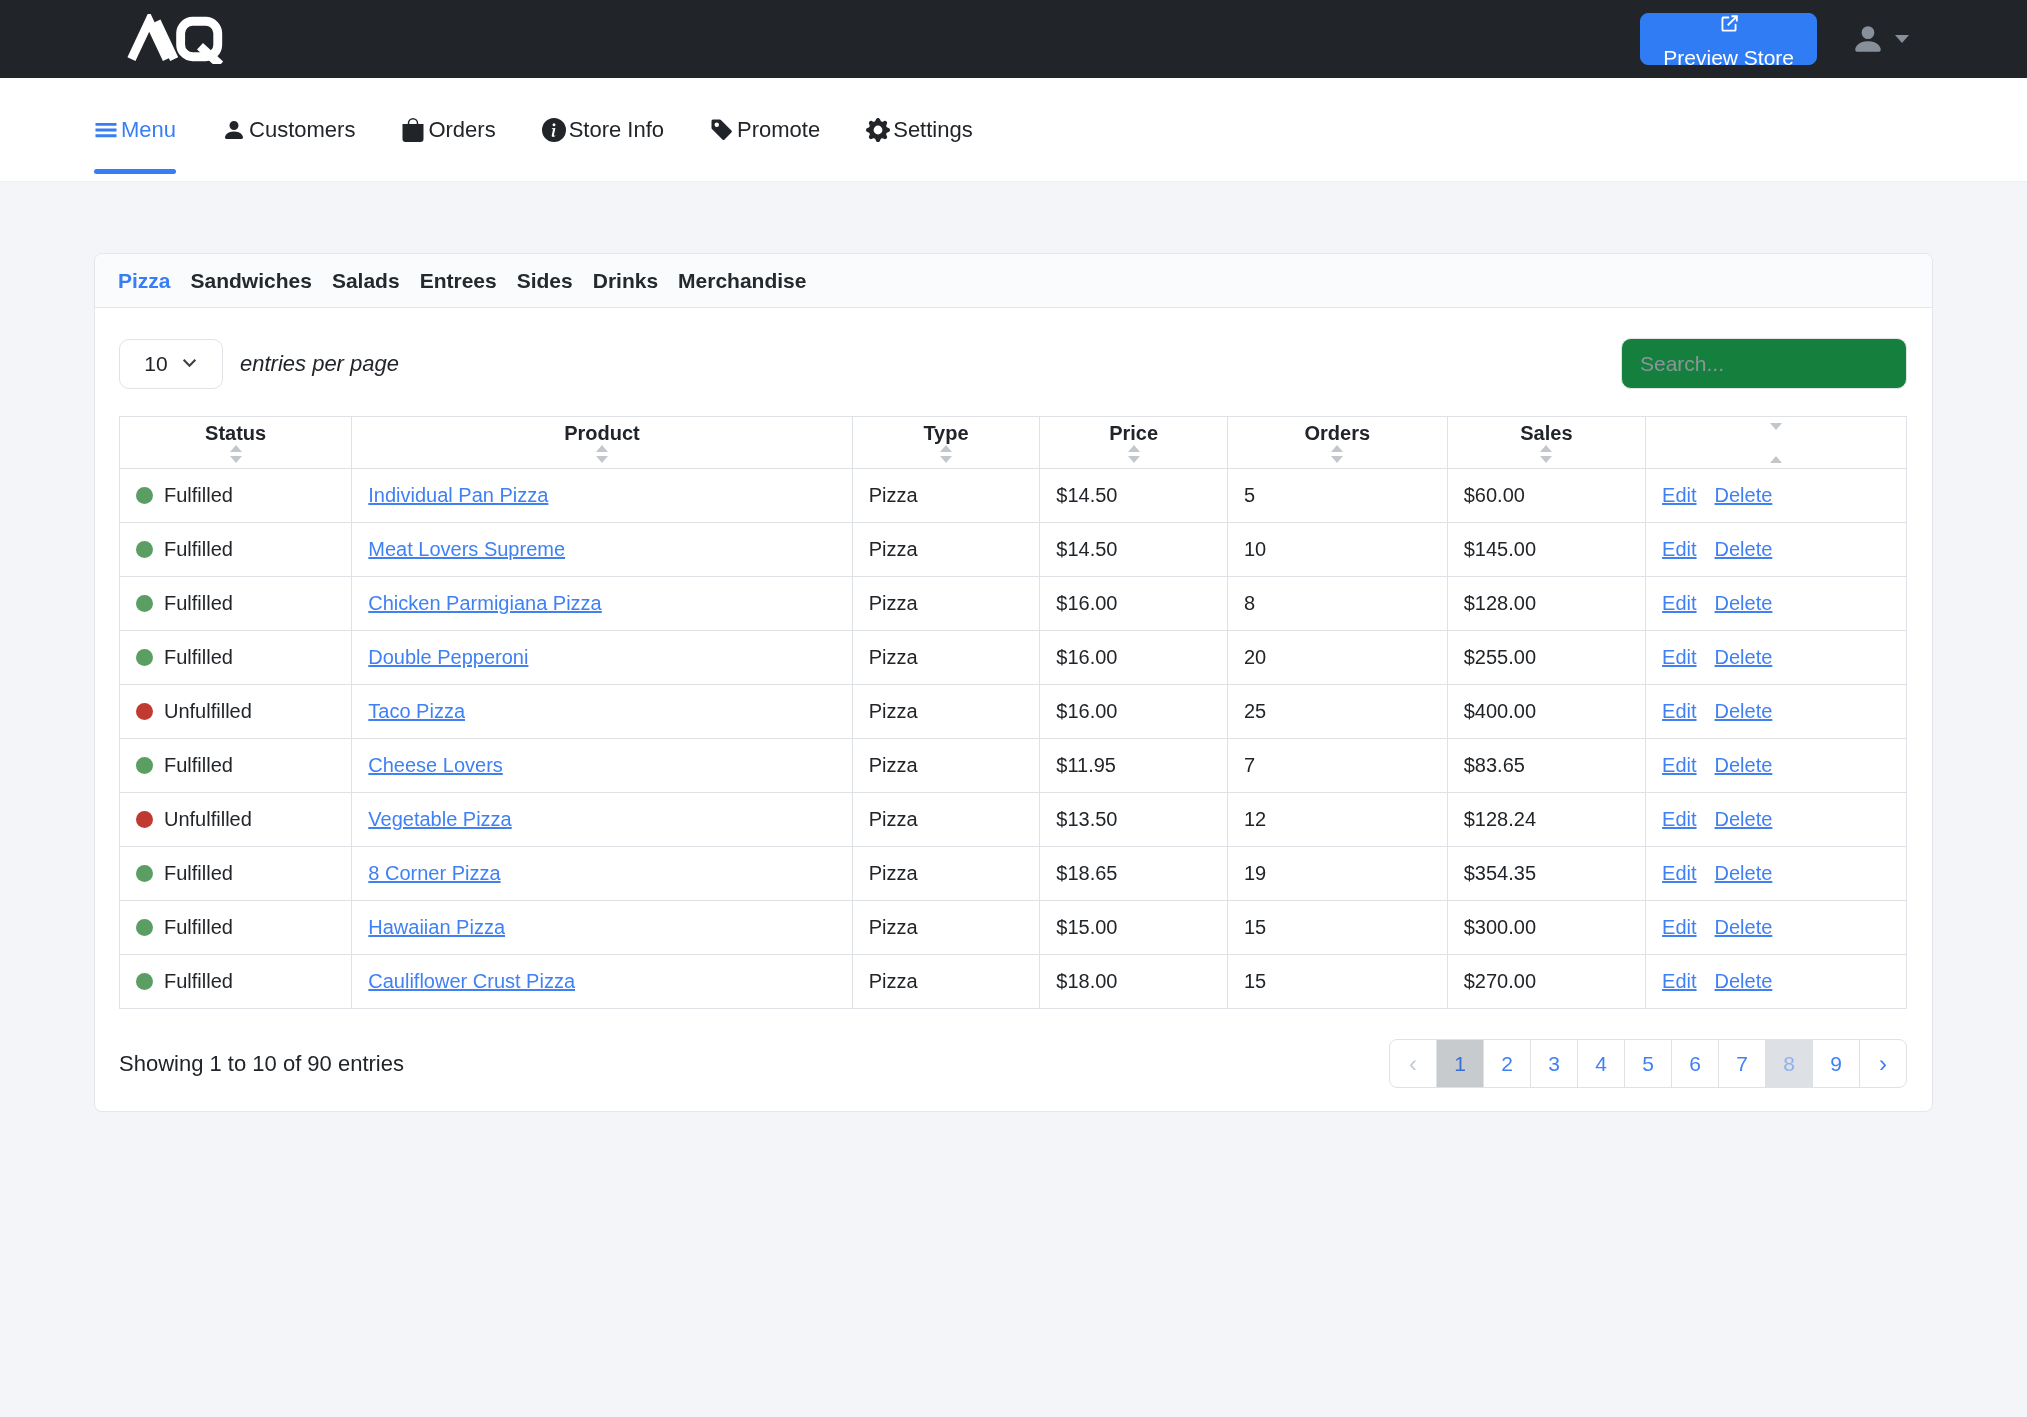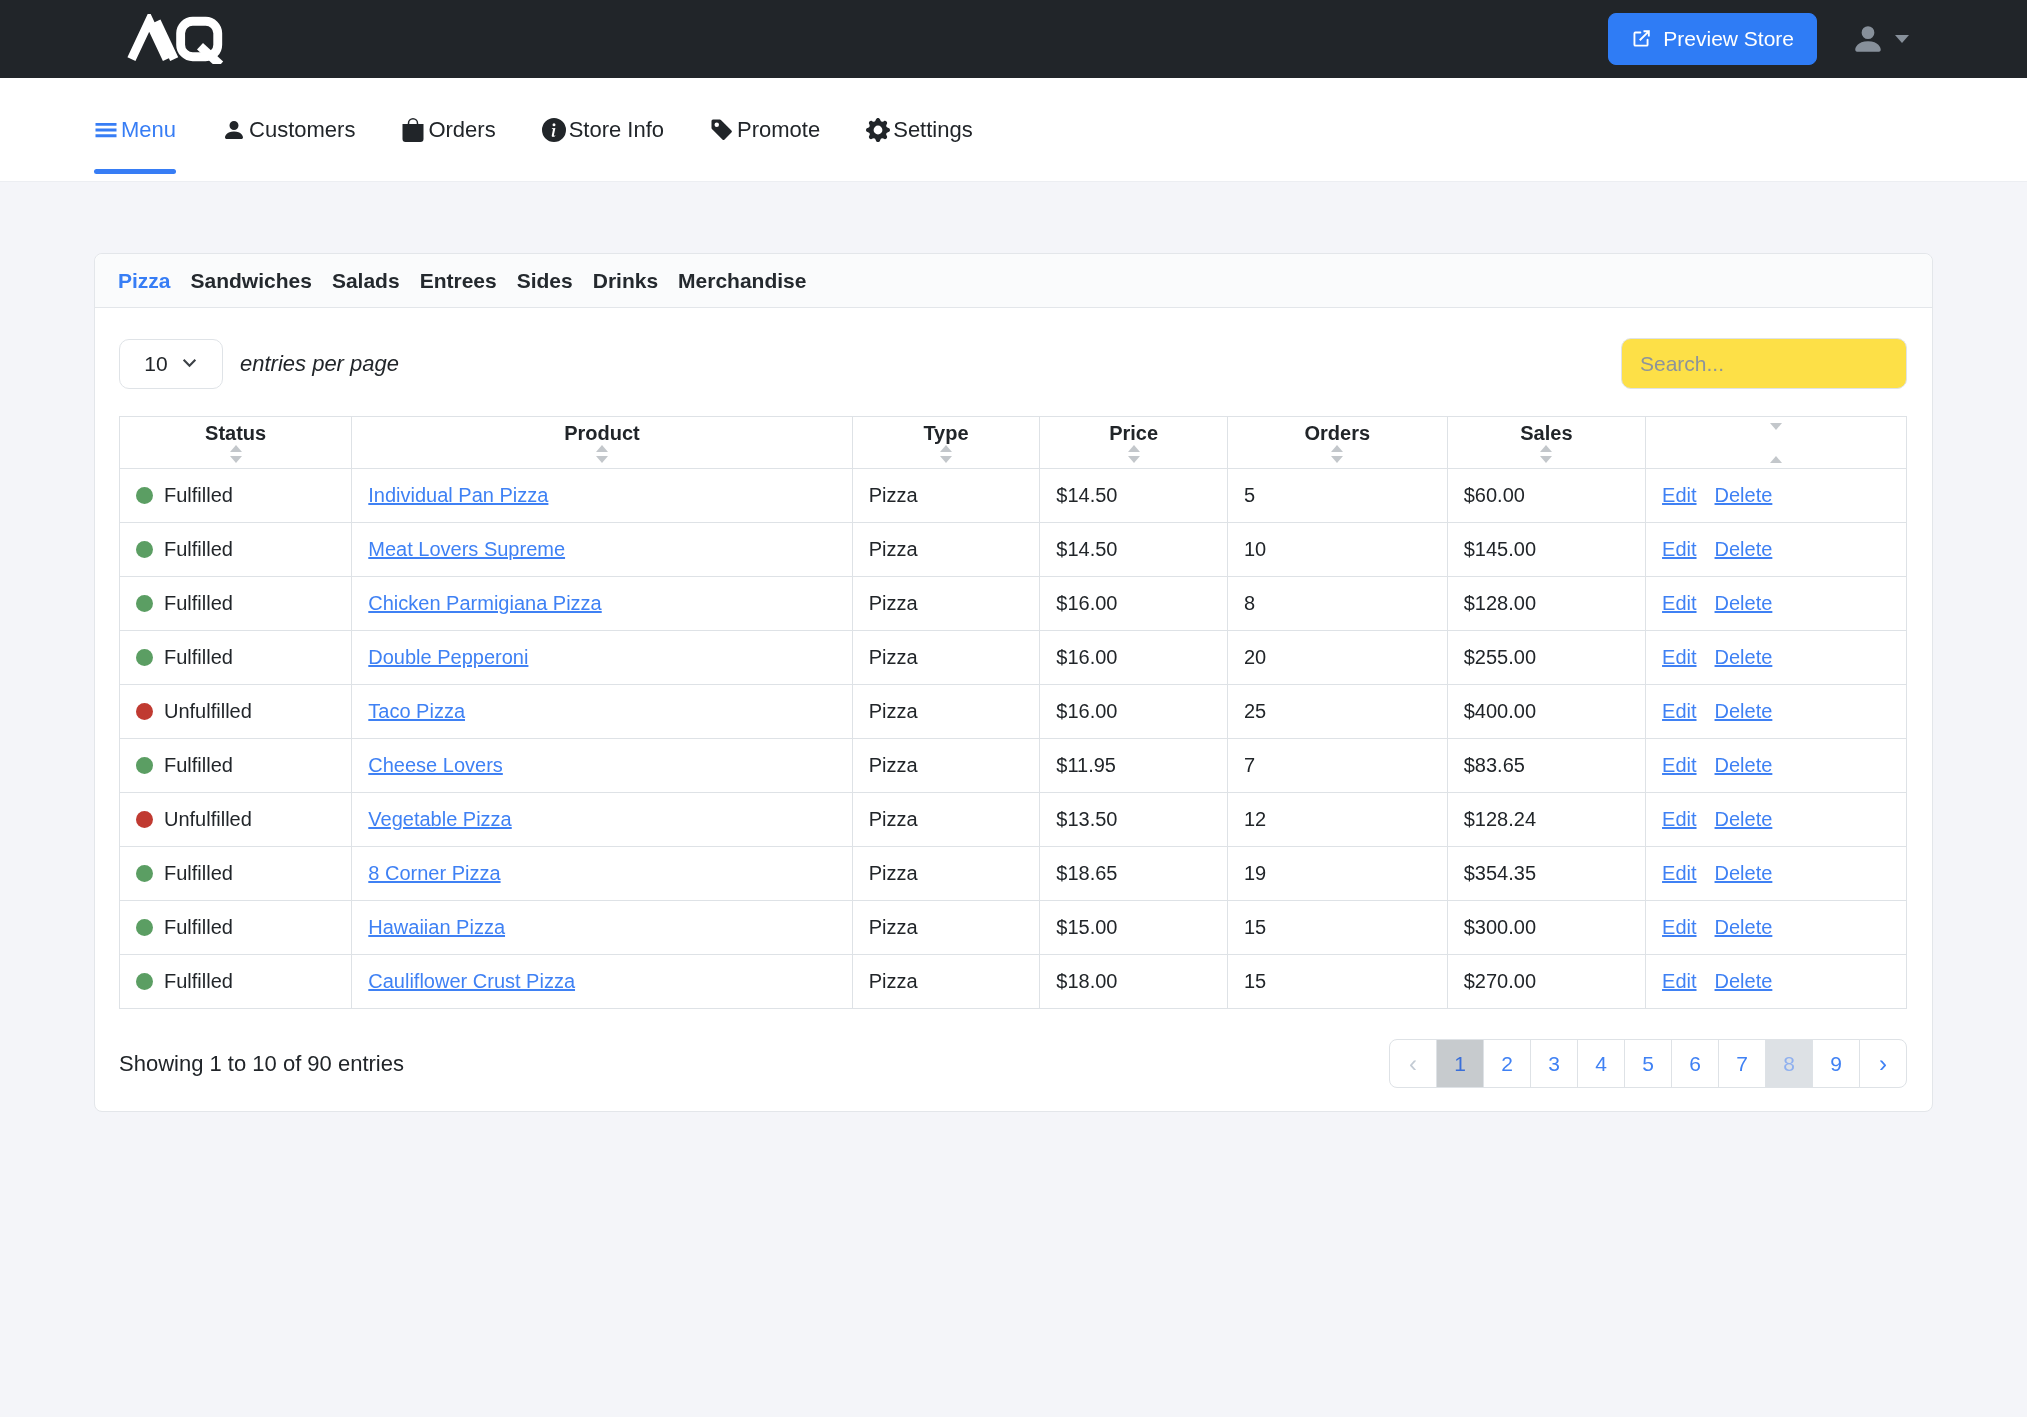--- a/index.html
+++ b/index.html
@@ -17,20 +17,21 @@
     padding: 0 118px 0 90px;
   }
   .logo svg { display: block; }
   .topbar-right { display: flex; align-items: center; gap: 34px; }
   .btn-preview {
     display: flex; align-items: center; gap: 12px;
     background: #2f7cf5; color: #fff; border: 1px solid #2f7cf5;
     height: 52px; padding: 0 22px; border-radius: 8px;
     font-size: 21px; font-weight: 500; cursor: pointer;
     font-family: inherit;
+    flex-direction: column;
   }
   .btn-preview svg { display: block; }
   .user-menu { display: flex; align-items: center; gap: 10px; cursor: pointer; }
   .user-menu svg { display: block; }
   .caret-down {
     width: 0; height: 0;
     border-left: 7px solid transparent; border-right: 7px solid transparent;
     border-top: 8px solid #87909a;
   }
   
@@ -70,21 +71,21 @@
   .page-size-group { display: flex; align-items: center; gap: 17px; }
   .select {
     width: 104px; height: 50px; border: 1px solid #dfe3e7; border-radius: 10px;
     display: flex; align-items: center; justify-content: center; gap: 13px;
     font-size: 21px; cursor: pointer; background: #fff;
   }
   .entries-label { font-size: 22px; font-style: italic; }
   .search-input {
     width: 286px; height: 51px; border: 1px solid #dfe3e7; border-radius: 10px;
     padding: 18px 18px; font-size: 21px; color: #212529; outline: none;
-    font-family: inherit; background: #fde047;
+    font-family: inherit; background: #15803d;
   }
   .search-input::placeholder { color: #8d949b; }
   
   table { width: 100%; border-collapse: collapse; font-size: 20px; }
   th, td { border: 1px solid #dee2e6; padding: 0 16px; height: 54px; text-align: left; vertical-align: middle; }
   th { height: 52px; font-weight: 700; font-size: 20px; cursor: pointer; }
   .th-inner { display: flex; align-items: center; justify-content: space-between; flex-direction: column; }
   .th-actions .th-inner { justify-content: flex-end; }
   .sort { display: flex; flex-direction: column; align-items: center; }
   .tri-up {

